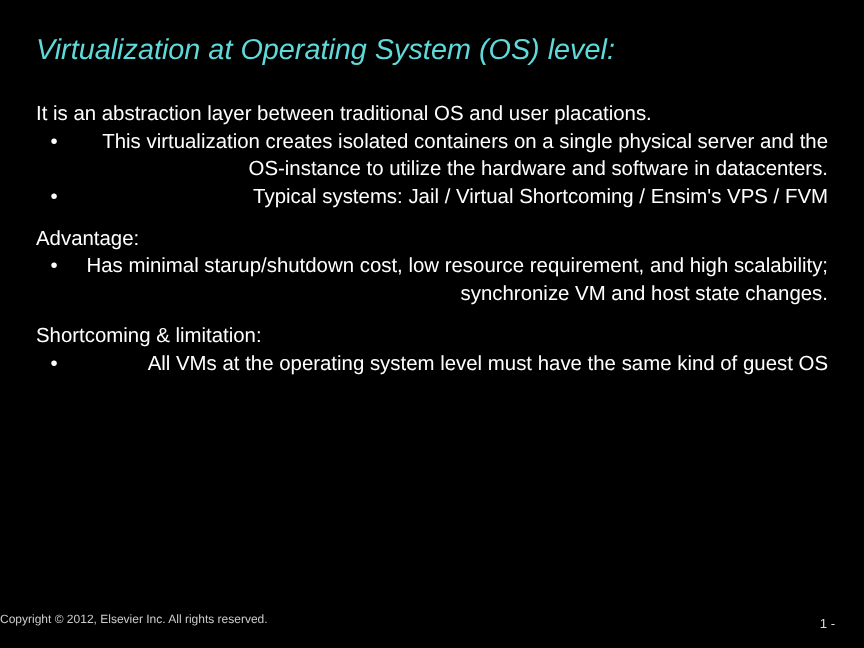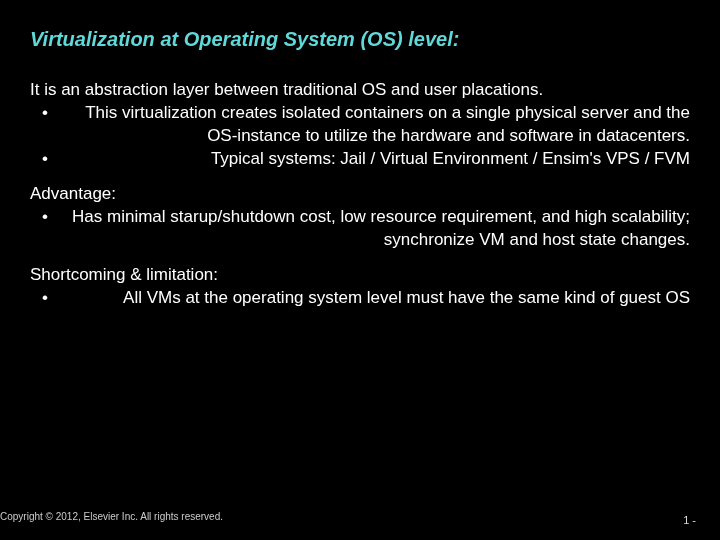--- a/index.html
+++ b/index.html
@@ -12,23 +12,23 @@
       position: relative;
       overflow: hidden;
     }
     .slide {
       padding: 28px 30px 20px 30px;
       height: 100%;
       position: relative;
     }
     .title {
       color: #5fd9d9;
-      font-size: 20px;
+      font-size: 24px;
       font-style: italic;
-      font-weight: bold;
+      font-weight: normal;
       margin-bottom: 28px;
     }
     .body-text {
       font-size: 17px;
       line-height: 1.35;
       color: #ffffff;
     }
     .intro {
       margin-bottom: 0;
     }
@@ -71,21 +71,21 @@
 </head>
 <body>
 
 <div class="slide">
   <h1 class="title">Virtualization at Operating System (OS) level:</h1>
 
   <div class="body-text">
     <p class="intro">It is an abstraction layer between traditional OS and user placations.</p>
     <ul>
       <li>This virtualization creates isolated containers on a single physical server and the OS-instance to utilize the hardware and software in datacenters.</li>
-      <li>Typical systems: Jail / Virtual Environment / Ensim's VPS / FVM</li>
+      <li>Typical systems: Jail / Virtual Shortcoming / Ensim's VPS / FVM</li>
     </ul>
 
     <div class="section">
       <p>Advantage:</p>
       <ul>
         <li>Has minimal starup/shutdown cost, low resource requirement, and high scalability; synchronize VM and host state changes.</li>
       </ul>
     </div>
 
     <div class="section">

